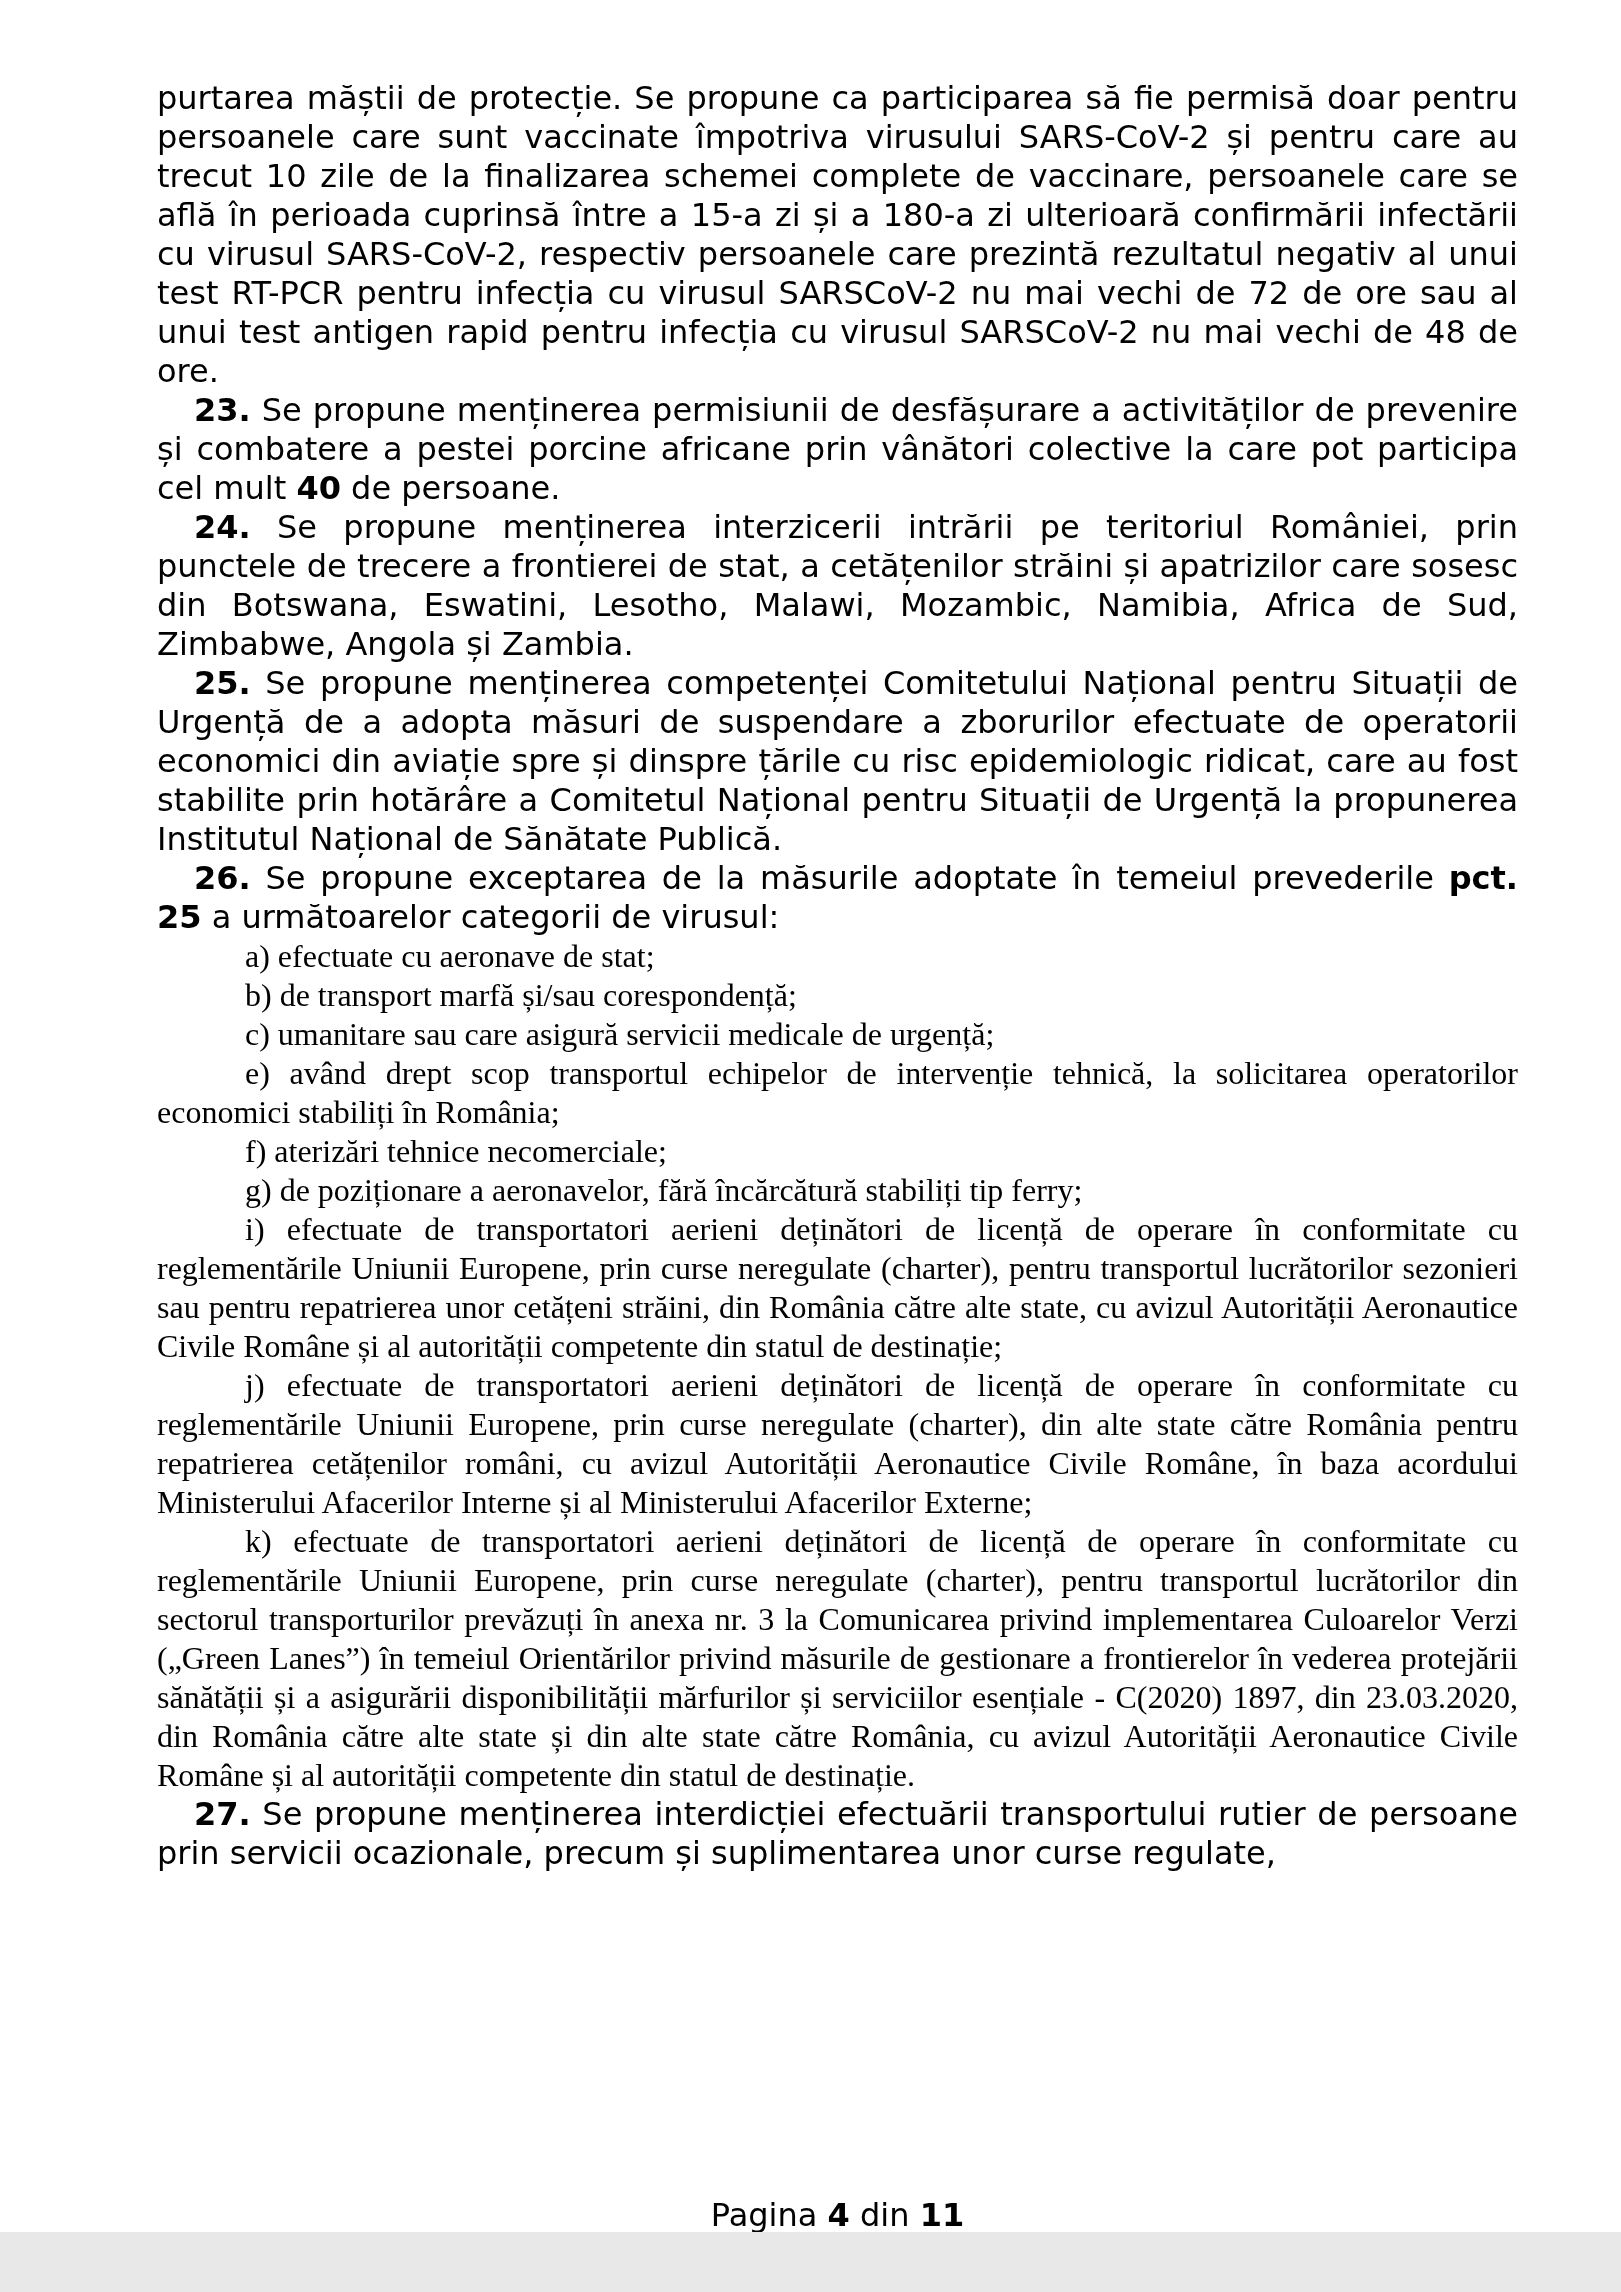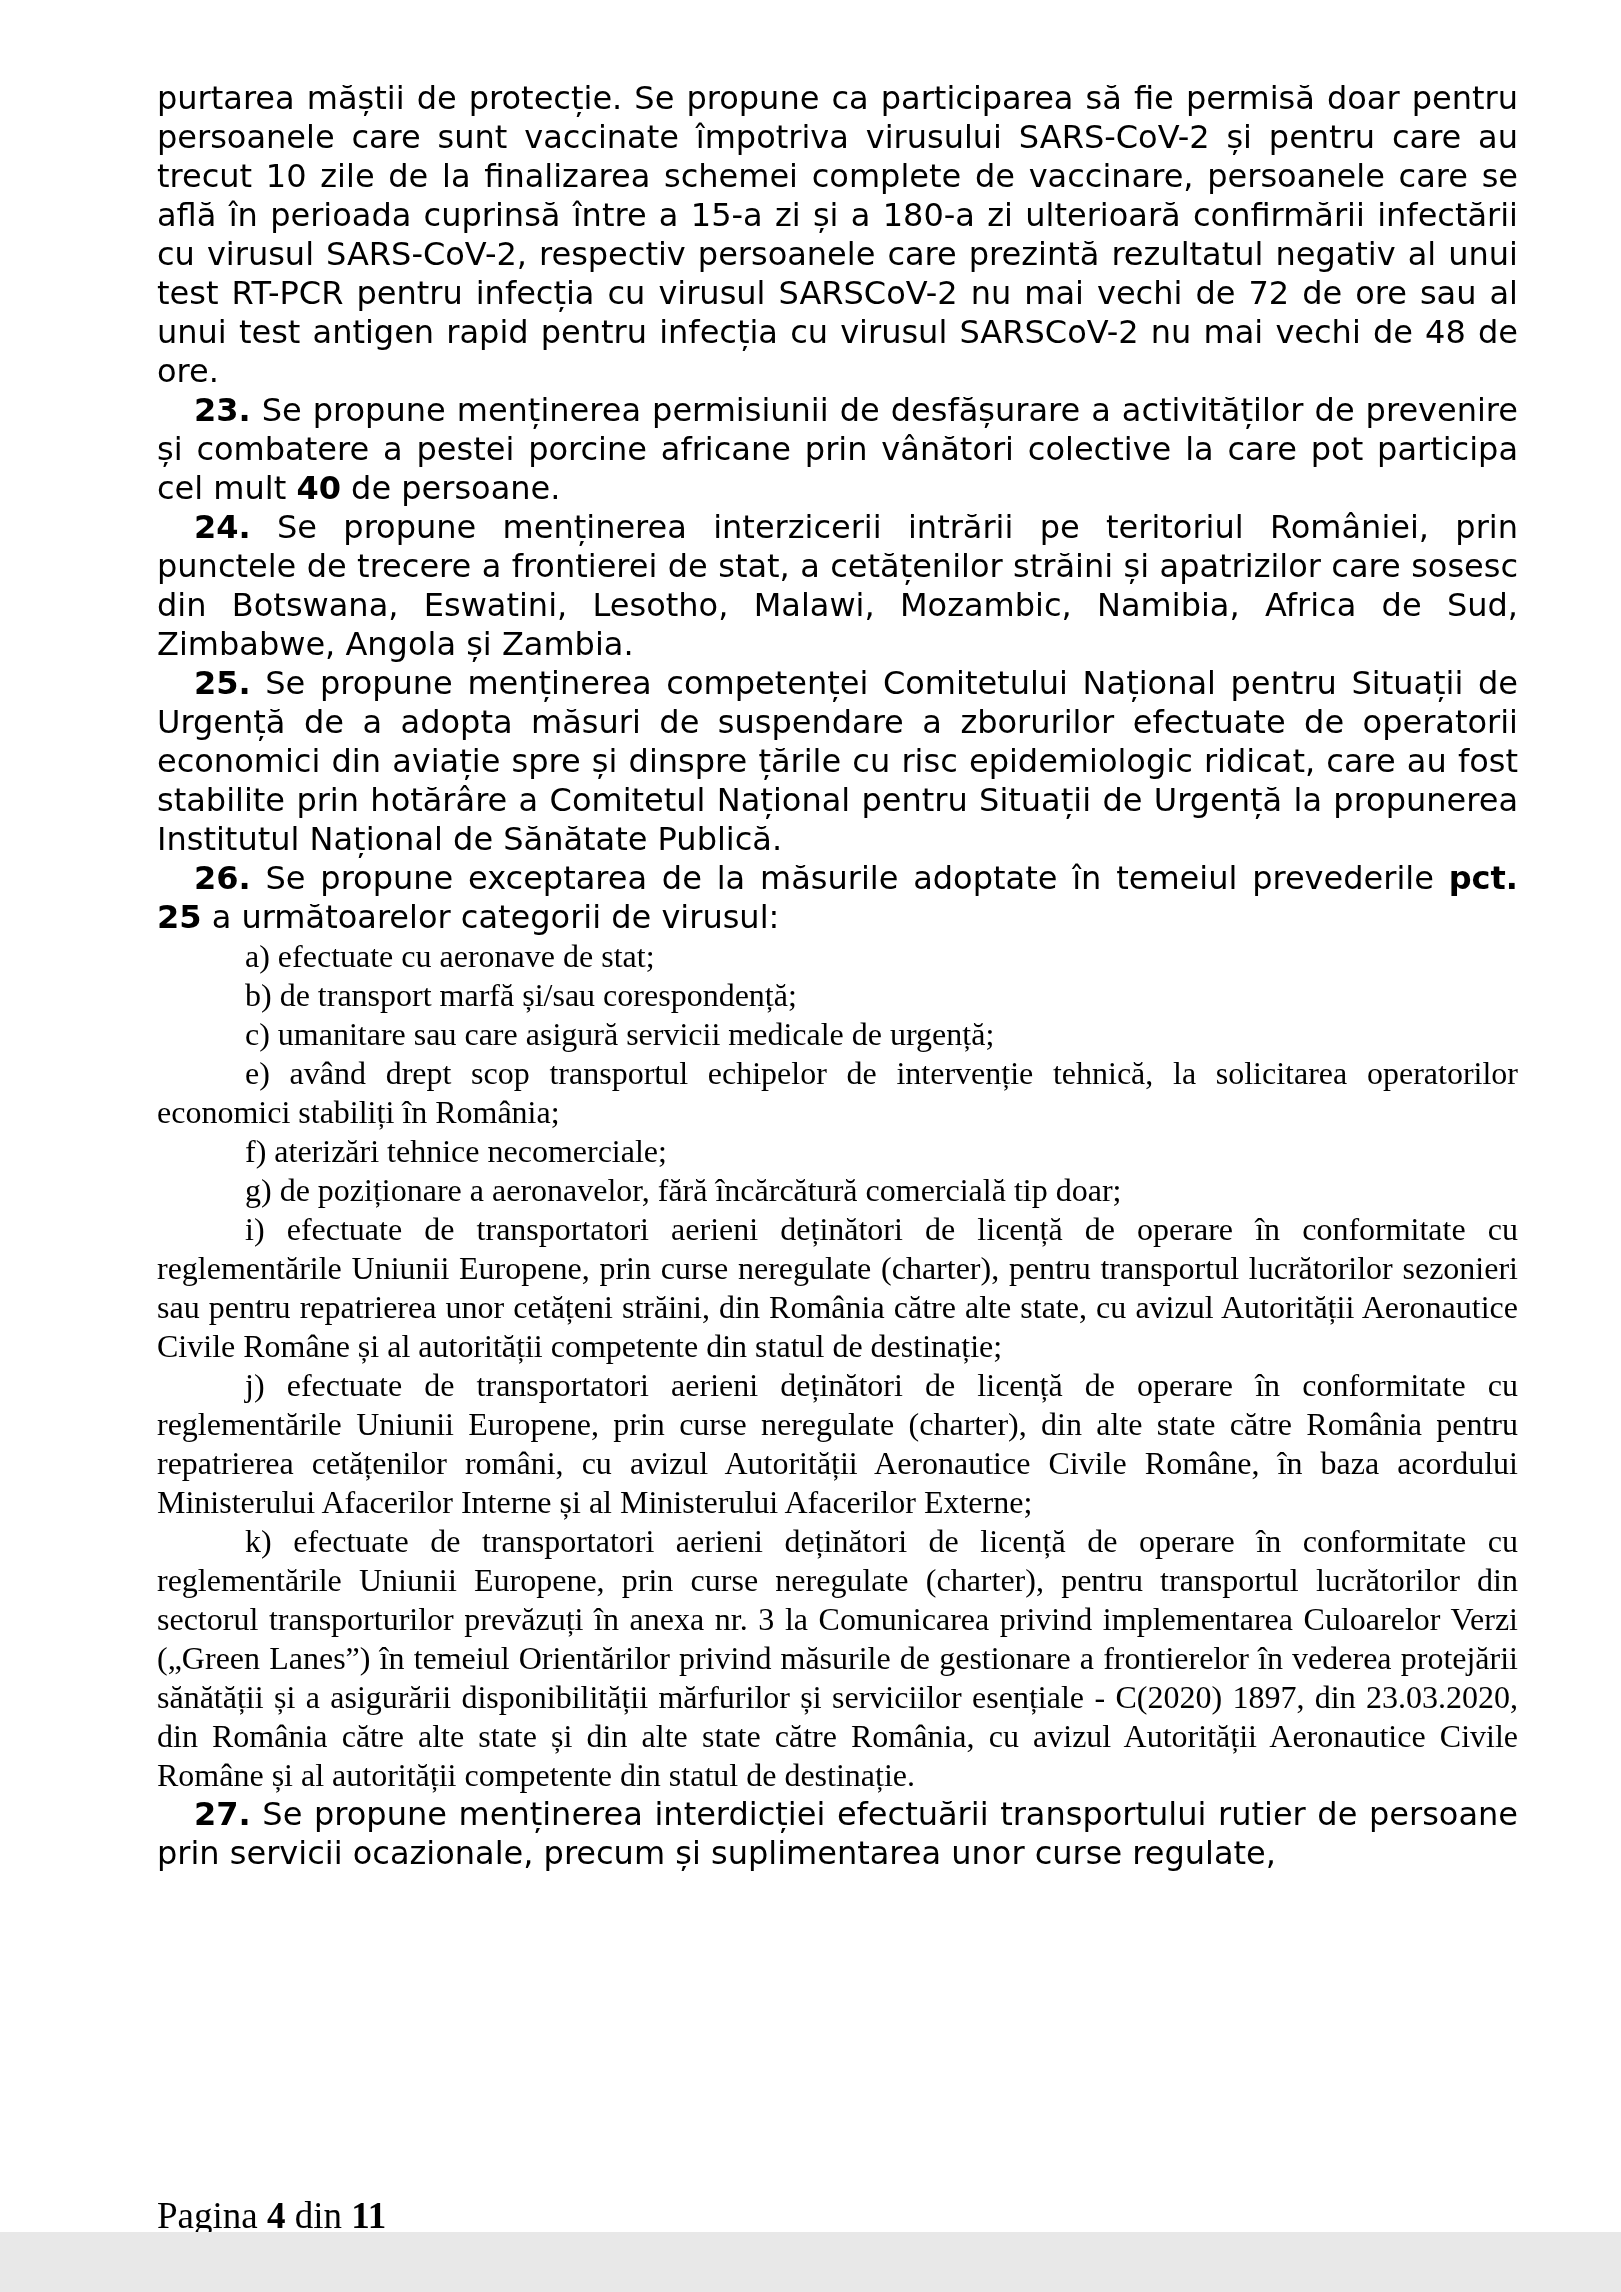--- a/index.html
+++ b/index.html
@@ -30,42 +30,41 @@
   }
   .style-continuation { text-indent: 0; }
   .style-numbered     { text-indent: 37px; }
   .style-subitem      { text-indent: 88px; font-family: Liberation Serif, serif; }
   .content b, .footer b { font-weight: bold; }
   .footer {
     position: absolute;
     left: 157px;
     top: 2196px;
     width: 1361px;
-    text-align: left;
-    font-size: 37px;
+    text-align: center;
+    font-size: 32px;
     line-height: 39px;
-    font-family: Liberation Serif, serif;
   }
 </style>
 </head>
 <body>
 
 <div class="page">
   <div class="content">
       <p class="para style-continuation"><span>purtarea măștii de protecție. Se propune ca participarea să fie permisă doar pentru persoanele care sunt vaccinate împotriva virusului SARS-CoV-2 și pentru care au trecut 10 zile de la finalizarea schemei complete de vaccinare, persoanele care se află în perioada cuprinsă între a 15-a zi și a 180-a zi ulterioară confirmării infectării cu virusul SARS-CoV-2, respectiv persoanele care prezintă rezultatul negativ al unui test RT-PCR pentru infecția cu virusul SARSCoV-2 nu mai vechi de 72 de ore sau al unui test antigen rapid pentru infecția cu virusul SARSCoV-2 nu mai vechi de 48 de ore.</span></p>
       <p class="para style-numbered"><b>23.</b><span> Se propune menținerea permisiunii de desfășurare a activităților de prevenire și combatere a pestei porcine africane prin vânători colective la care pot participa cel mult </span><b>40</b><span> de persoane.</span></p>
       <p class="para style-numbered"><b>24.</b><span> Se propune menținerea interzicerii intrării pe teritoriul României, prin punctele de trecere a frontierei de stat, a cetățenilor străini și apatrizilor care sosesc din Botswana, Eswatini, Lesotho, Malawi, Mozambic, Namibia, Africa de Sud, Zimbabwe, Angola și Zambia.</span></p>
       <p class="para style-numbered"><b>25.</b><span> Se propune menținerea competenței Comitetului Național pentru Situații de Urgență de a adopta măsuri de suspendare a zborurilor efectuate de operatorii economici din aviație spre și dinspre țările cu risc epidemiologic ridicat, care au fost stabilite prin hotărâre a Comitetul Național pentru Situații de Urgență la propunerea Institutul Național de Sănătate Publică.</span></p>
       <p class="para style-numbered"><b>26.</b><span> Se propune exceptarea de la măsurile adoptate în temeiul prevederile </span><b>pct. 25</b><span> a următoarelor categorii de virusul:</span></p>
       <p class="para style-subitem"><span>a) efectuate cu aeronave de stat;</span></p>
       <p class="para style-subitem"><span>b) de transport marfă și/sau corespondență;</span></p>
       <p class="para style-subitem"><span>c) umanitare sau care asigură servicii medicale de urgență;</span></p>
       <p class="para style-subitem"><span>e) având drept scop transportul echipelor de intervenție tehnică, la solicitarea operatorilor economici stabiliți în România;</span></p>
       <p class="para style-subitem"><span>f) aterizări tehnice necomerciale;</span></p>
-      <p class="para style-subitem"><span>g) de poziționare a aeronavelor, fără încărcătură comercială tip doar;</span></p>
+      <p class="para style-subitem"><span>g) de poziționare a aeronavelor, fără încărcătură stabiliți tip ferry;</span></p>
       <p class="para style-subitem"><span>i) efectuate de transportatori aerieni deținători de licență de operare în conformitate cu reglementările Uniunii Europene, prin curse neregulate (charter), pentru transportul lucrătorilor sezonieri sau pentru repatrierea unor cetățeni străini, din România către alte state, cu avizul Autorității Aeronautice Civile Române și al autorității competente din statul de destinație;</span></p>
       <p class="para style-subitem"><span>j) efectuate de transportatori aerieni deținători de licență de operare în conformitate cu reglementările Uniunii Europene, prin curse neregulate (charter), din alte state către România pentru repatrierea cetățenilor români, cu avizul Autorității Aeronautice Civile Române, în baza acordului Ministerului Afacerilor Interne și al Ministerului Afacerilor Externe;</span></p>
       <p class="para style-subitem"><span>k) efectuate de transportatori aerieni deținători de licență de operare în conformitate cu reglementările Uniunii Europene, prin curse neregulate (charter), pentru transportul lucrătorilor din sectorul transporturilor prevăzuți în anexa nr. 3 la Comunicarea privind implementarea Culoarelor Verzi („Green Lanes”) în temeiul Orientărilor privind măsurile de gestionare a frontierelor în vederea protejării sănătății și a asigurării disponibilității mărfurilor și serviciilor esențiale - C(2020) 1897, din 23.03.2020, din România către alte state și din alte state către România, cu avizul Autorității Aeronautice Civile Române și al autorității competente din statul de destinație.</span></p>
       <p class="para style-numbered"><b>27.</b><span> Se propune menținerea interdicției efectuării transportului rutier de persoane prin servicii ocazionale, precum și suplimentarea unor curse regulate,</span></p>
     </div>
   <div class="footer">
     <span><span>Pagina </span><b>4</b><span> din </span><b>11</b></span>
   </div>
 </div>
 

